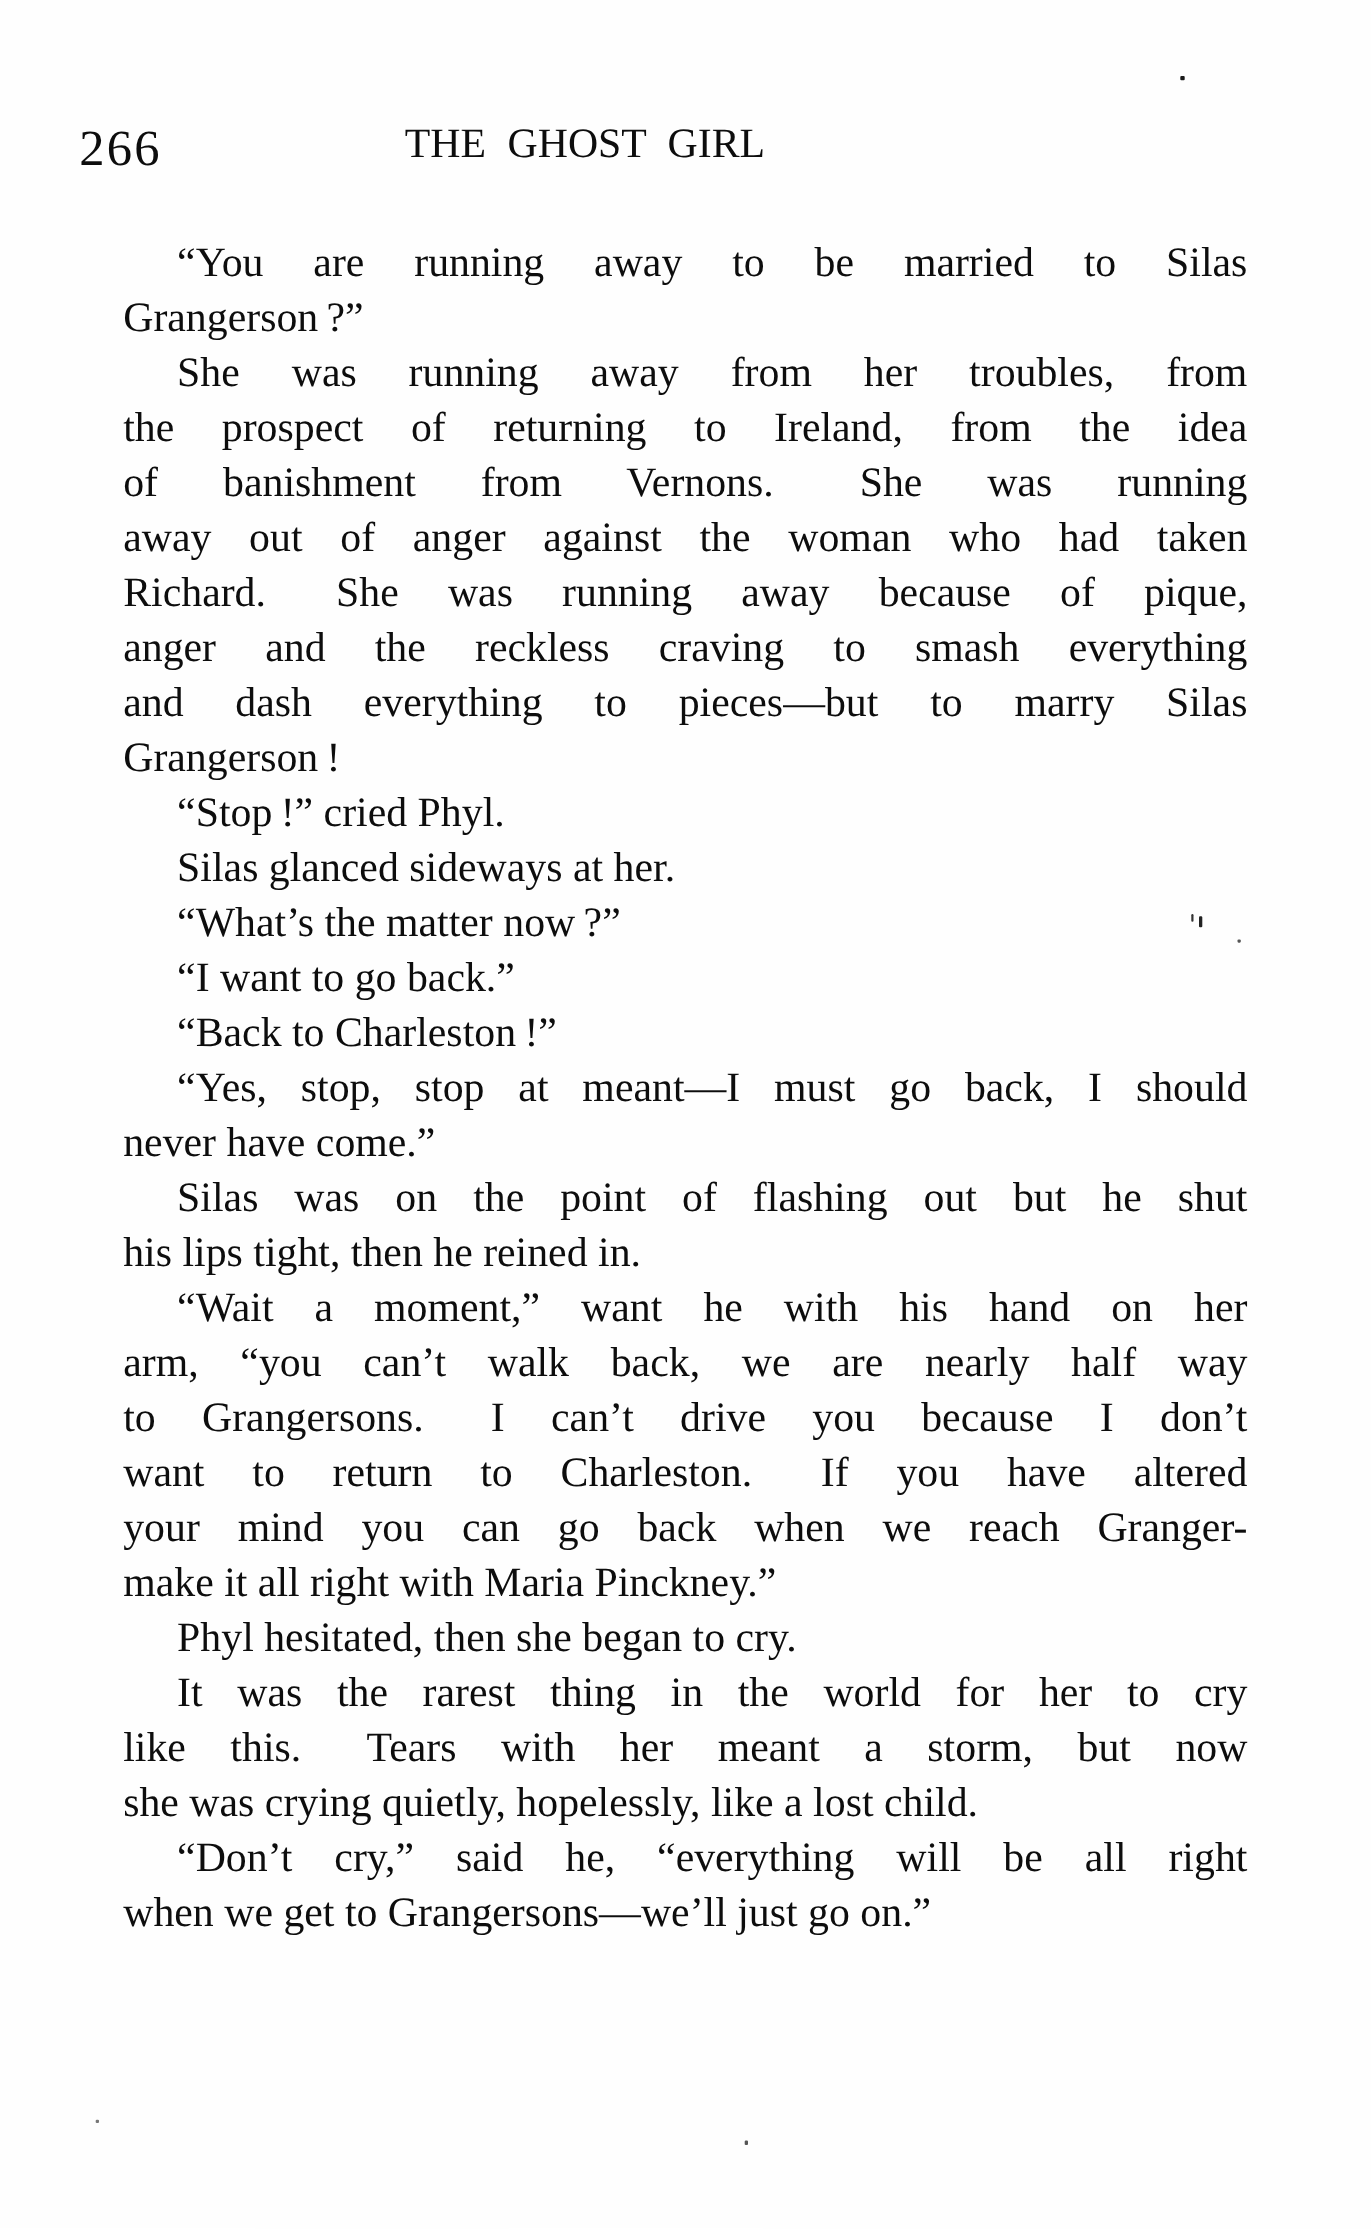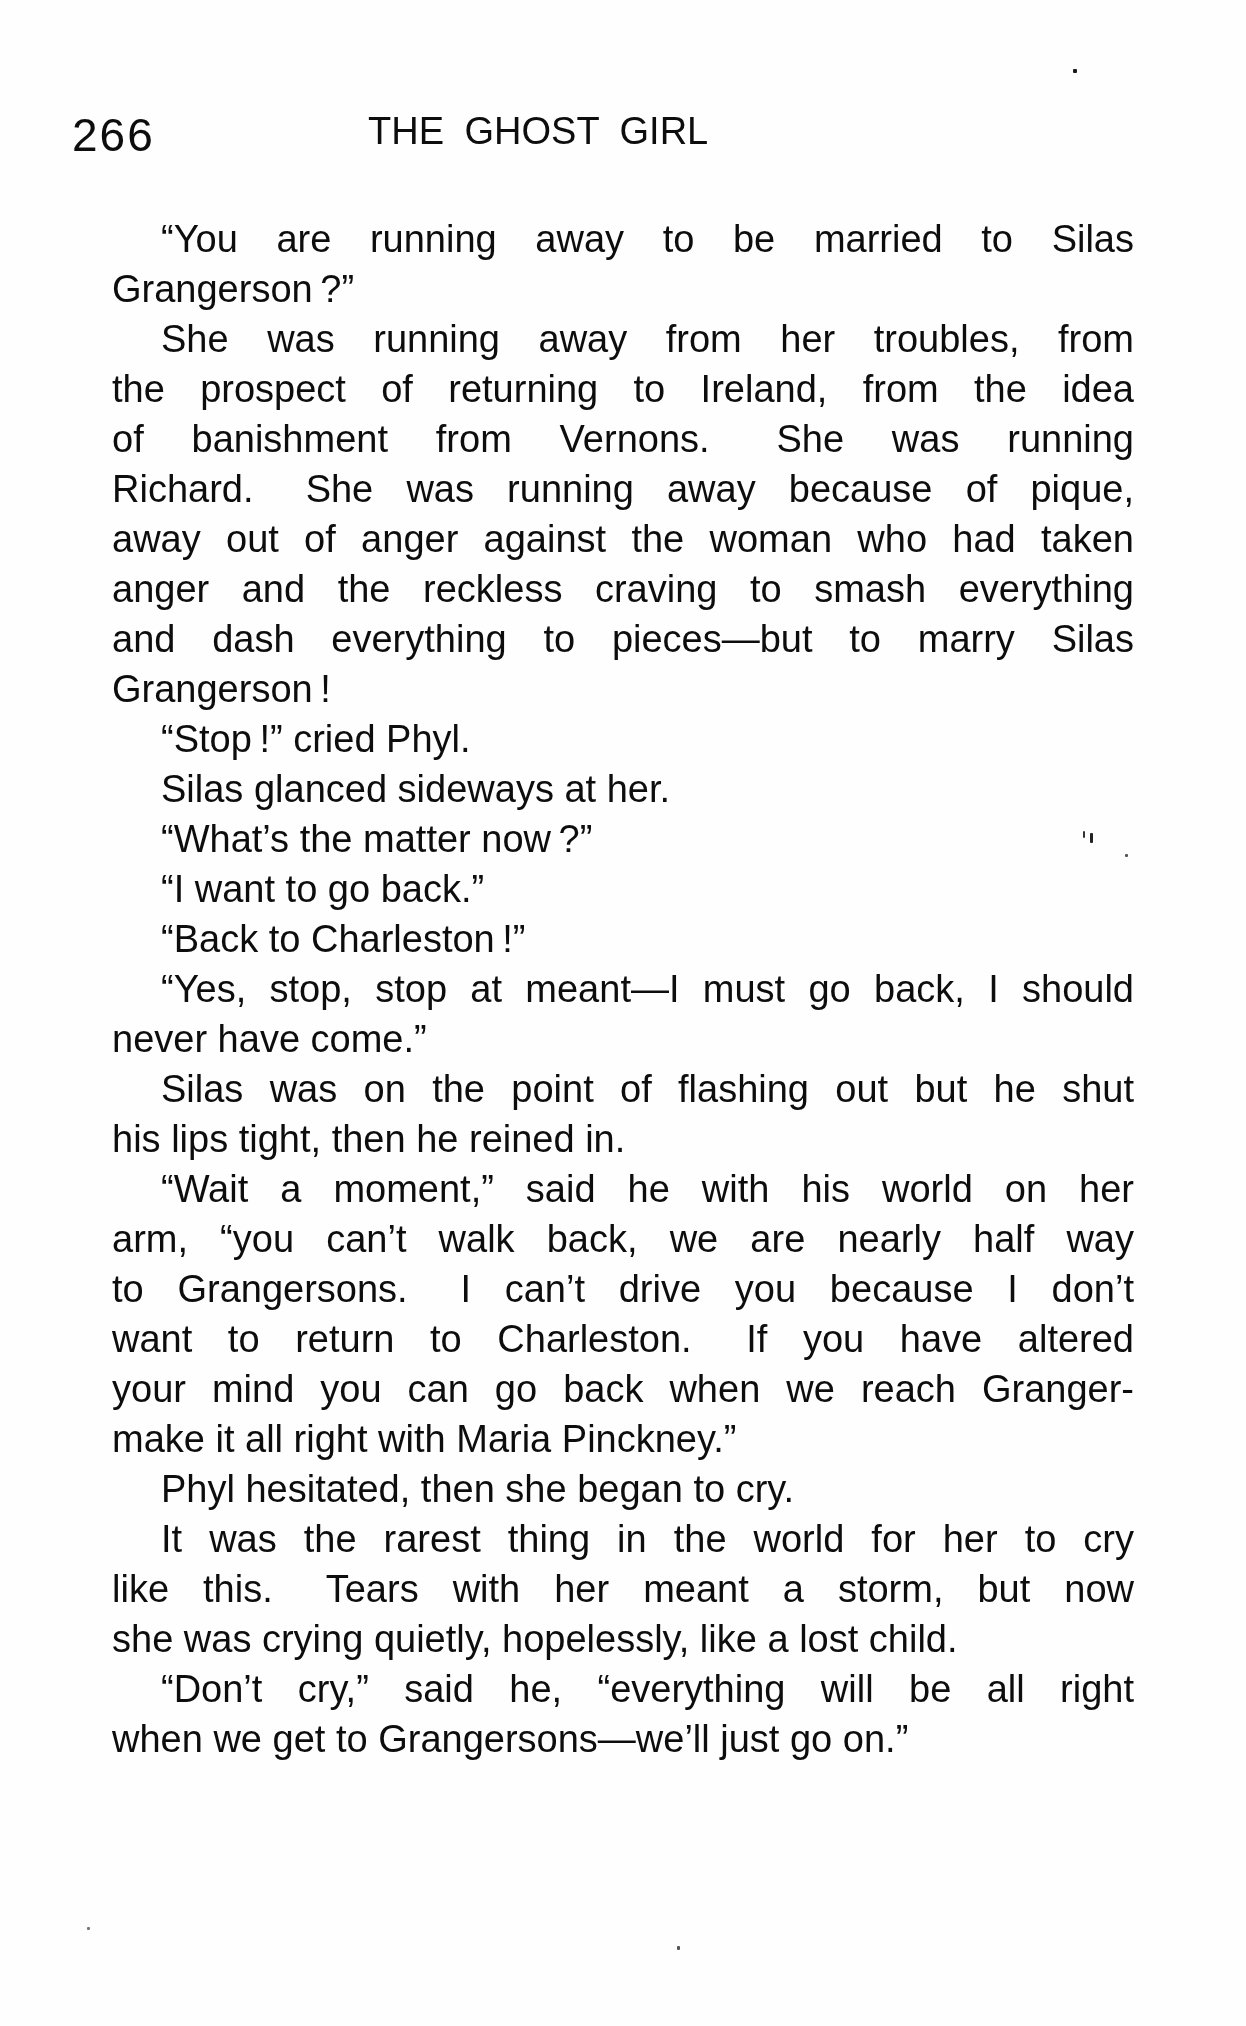--- a/index.html
+++ b/index.html
@@ -6,21 +6,21 @@
     margin: 0;
     padding: 0;
     background: #ffffff;
   }
   .page {
     position: relative;
     width: 1246px;
     height: 2026px;
     background: #fefefe;
     color: #0d0d0d;
-    font-family: Liberation Sans, sans-serif;
+    font-family: Liberation Serif, serif;
     overflow: hidden;
   }
   .page-number {
     position: absolute;
     left: 72px;
     top: 112px;
     font-size: 46px;
     line-height: 46px;
     letter-spacing: 2px;
   }
@@ -71,22 +71,22 @@
 
   <div class="page-text">
       <div class="paragraph">
         <div class="line indent">“You are running away to be married to Silas</div>
         <div class="line last">Grangerson ?”</div>
       </div>
       <div class="paragraph">
         <div class="line indent">She was running away from her troubles, from</div>
         <div class="line">the prospect of returning to Ireland, from the idea</div>
         <div class="line">of banishment from Vernons.  She was running</div>
+        <div class="line">away out of anger against the woman who had taken</div>
         <div class="line">Richard.  She was running away because of pique,</div>
-        <div class="line">away out of anger against the woman who had taken</div>
         <div class="line">anger and the reckless craving to smash everything</div>
         <div class="line">and dash everything to pieces—but to marry Silas</div>
         <div class="line last">Grangerson !</div>
       </div>
       <div class="paragraph">
         <div class="line indent last">“Stop !” cried Phyl.</div>
       </div>
       <div class="paragraph">
         <div class="line indent last">Silas glanced sideways at her.</div>
       </div>
@@ -101,21 +101,21 @@
       </div>
       <div class="paragraph">
         <div class="line indent">“Yes, stop, stop at meant—I must go back, I should</div>
         <div class="line last">never have come.”</div>
       </div>
       <div class="paragraph">
         <div class="line indent">Silas was on the point of flashing out but he shut</div>
         <div class="line last">his lips tight, then he reined in.</div>
       </div>
       <div class="paragraph">
-        <div class="line indent">“Wait a moment,” said he with his world on her</div>
+        <div class="line indent">“Wait a moment,” want he with his hand on her</div>
         <div class="line">arm, “you can’t walk back, we are nearly half way</div>
         <div class="line">to Grangersons.  I can’t drive you because I don’t</div>
         <div class="line">want to return to Charleston.  If you have altered</div>
         <div class="line">your mind you can go back when we reach Granger-</div>
         <div class="line last">make it all right with Maria Pinckney.”</div>
       </div>
       <div class="paragraph">
         <div class="line indent last">Phyl hesitated, then she began to cry.</div>
       </div>
       <div class="paragraph">

